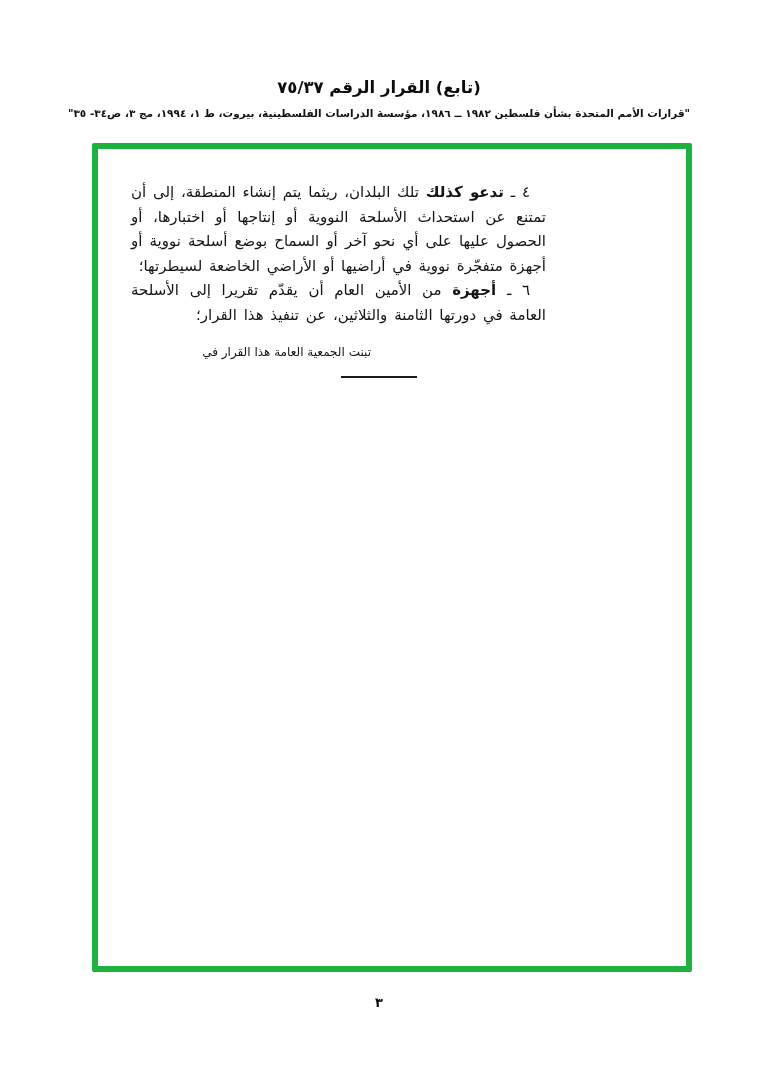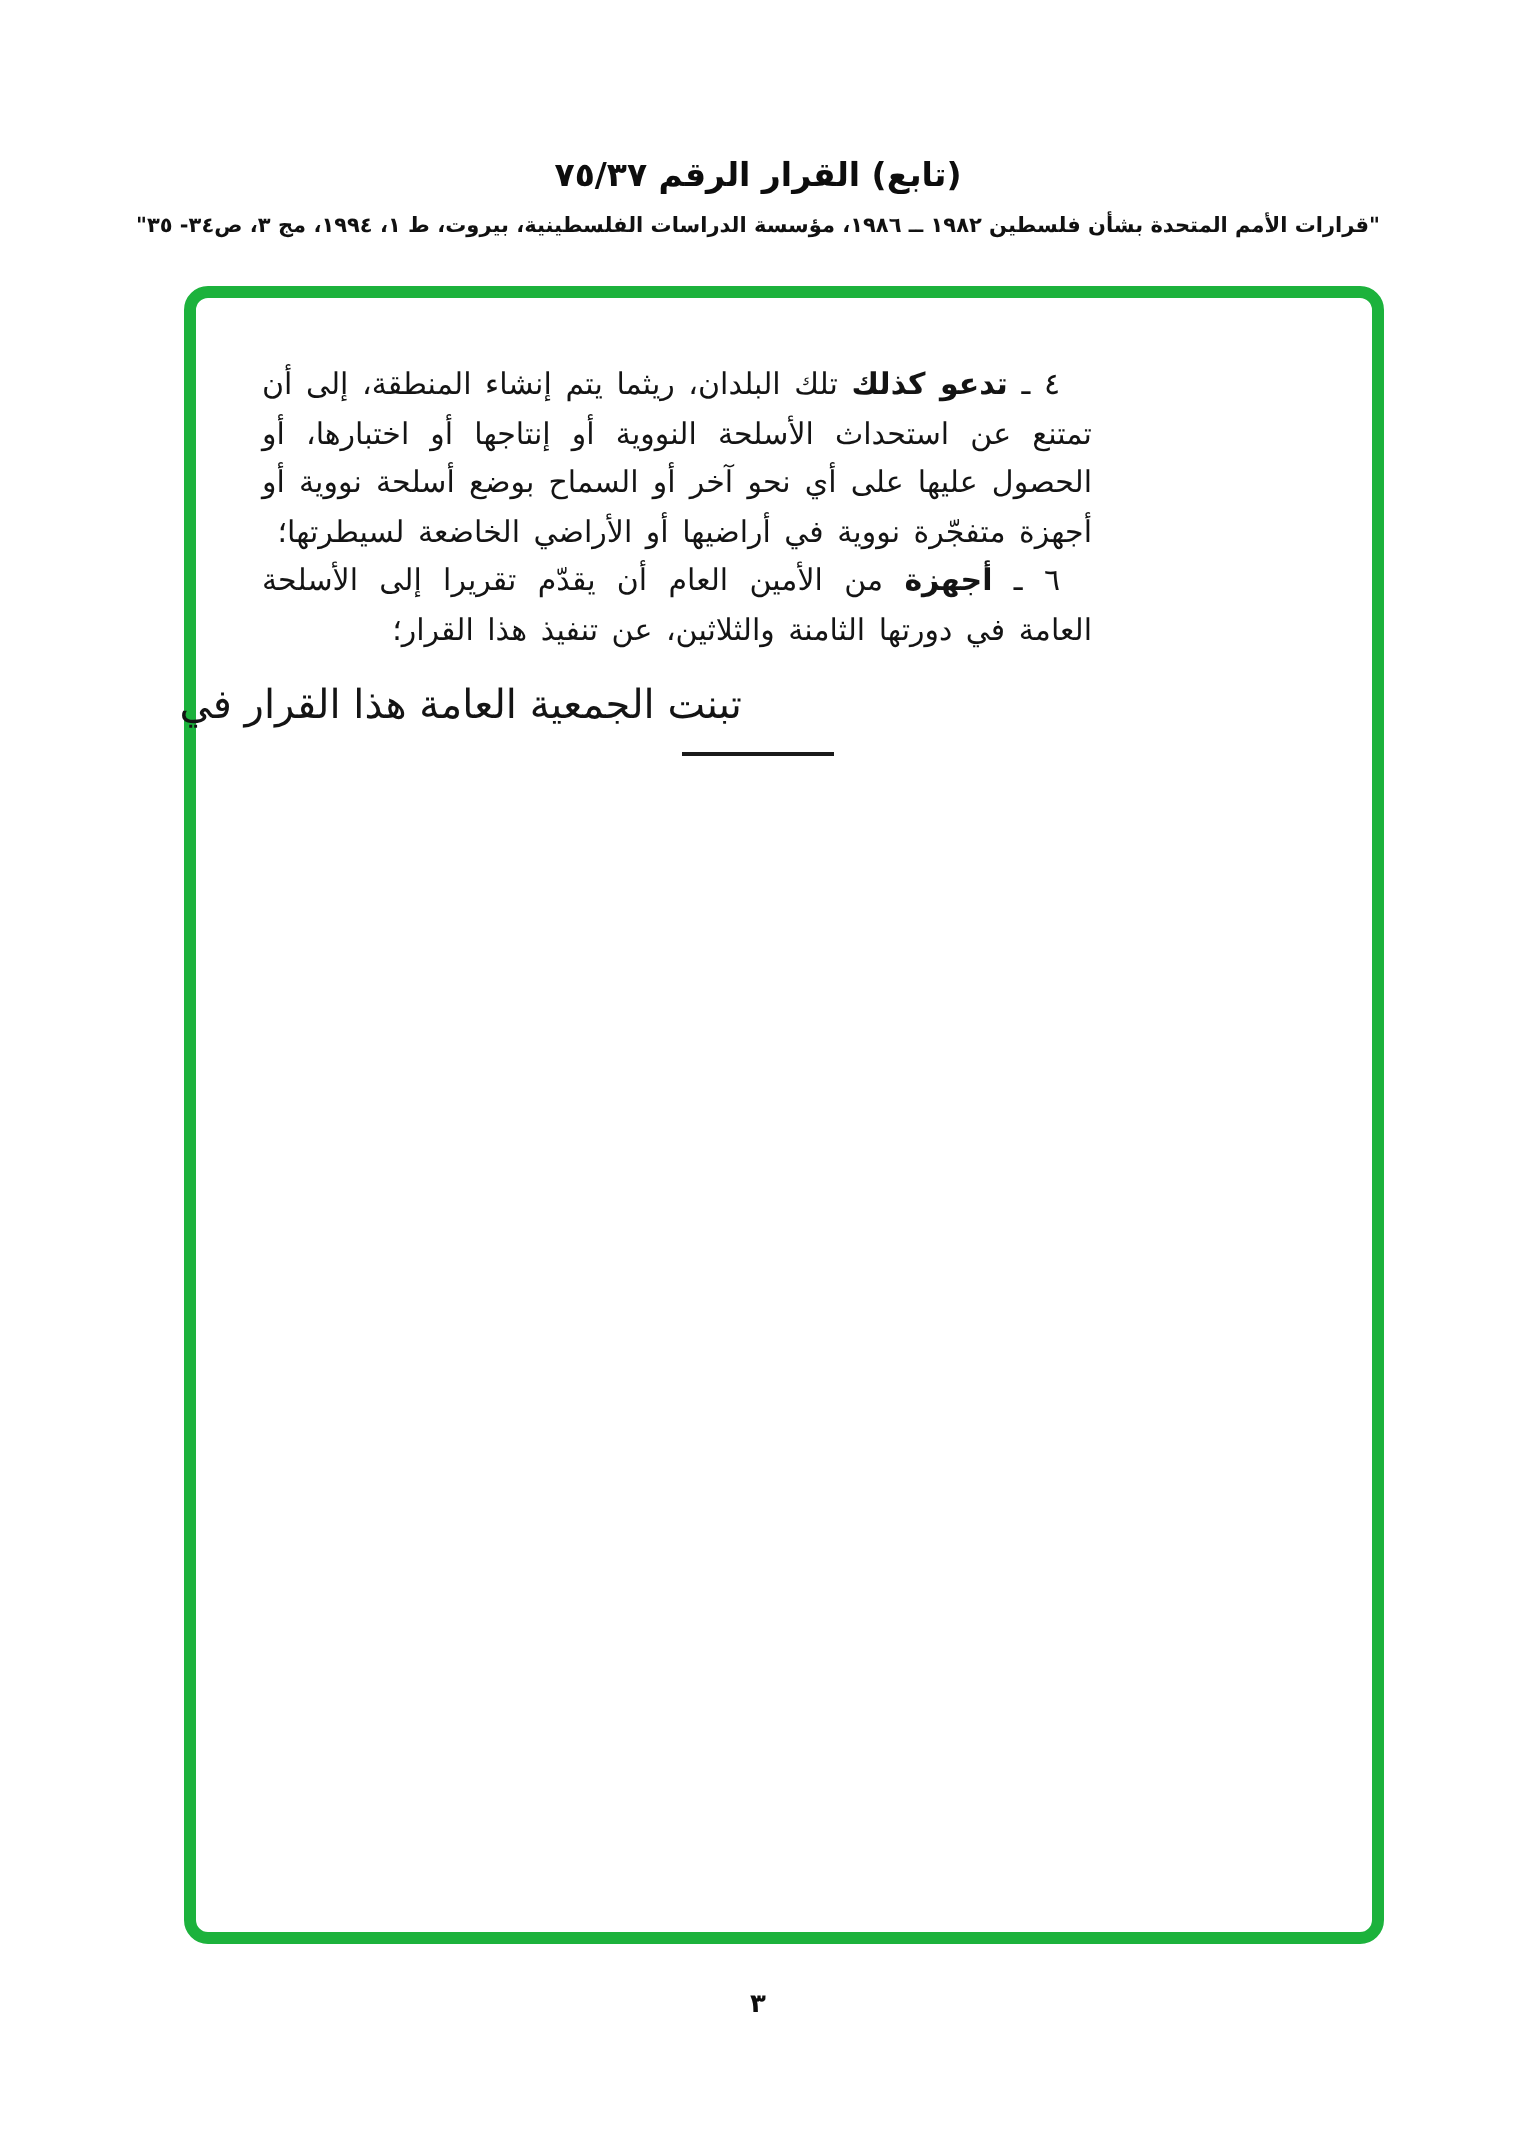--- a/index.html
+++ b/index.html
@@ -46,21 +46,21 @@
   }
   
   .green-frame {
     position: absolute;
     left: 92px;
     top: 143px;
     width: 600px;
     height: 829px;
     box-sizing: border-box;
     border: 6px solid #1cb23c;
-    border-radius: 12px;
+    border-radius: 2px;
     background: #ffffff;
   }
   
   .frame-content {
     position: absolute;
     box-sizing: border-box;
     left: 6px;
     top: 6px;
     width: 588px;
     padding: 25px 146px 0 27px;
@@ -75,21 +75,21 @@
     word-spacing: 2px;
     color: #141414;
   }
   .para .op {
     font-weight: bold;
   }
   .adoption-note {
     margin-top: 13px;
     margin-right: 175px;
     width: 166px;
-    font-size: 20px;
+    font-size: 12px;
     line-height: 23px;
     color: #141414;
   }
   .adoption-note .note-line {
     text-align: right;
     white-space: nowrap;
   }
   .adoption-note .note-line.centered {
     text-align: center;
     white-space: normal;

